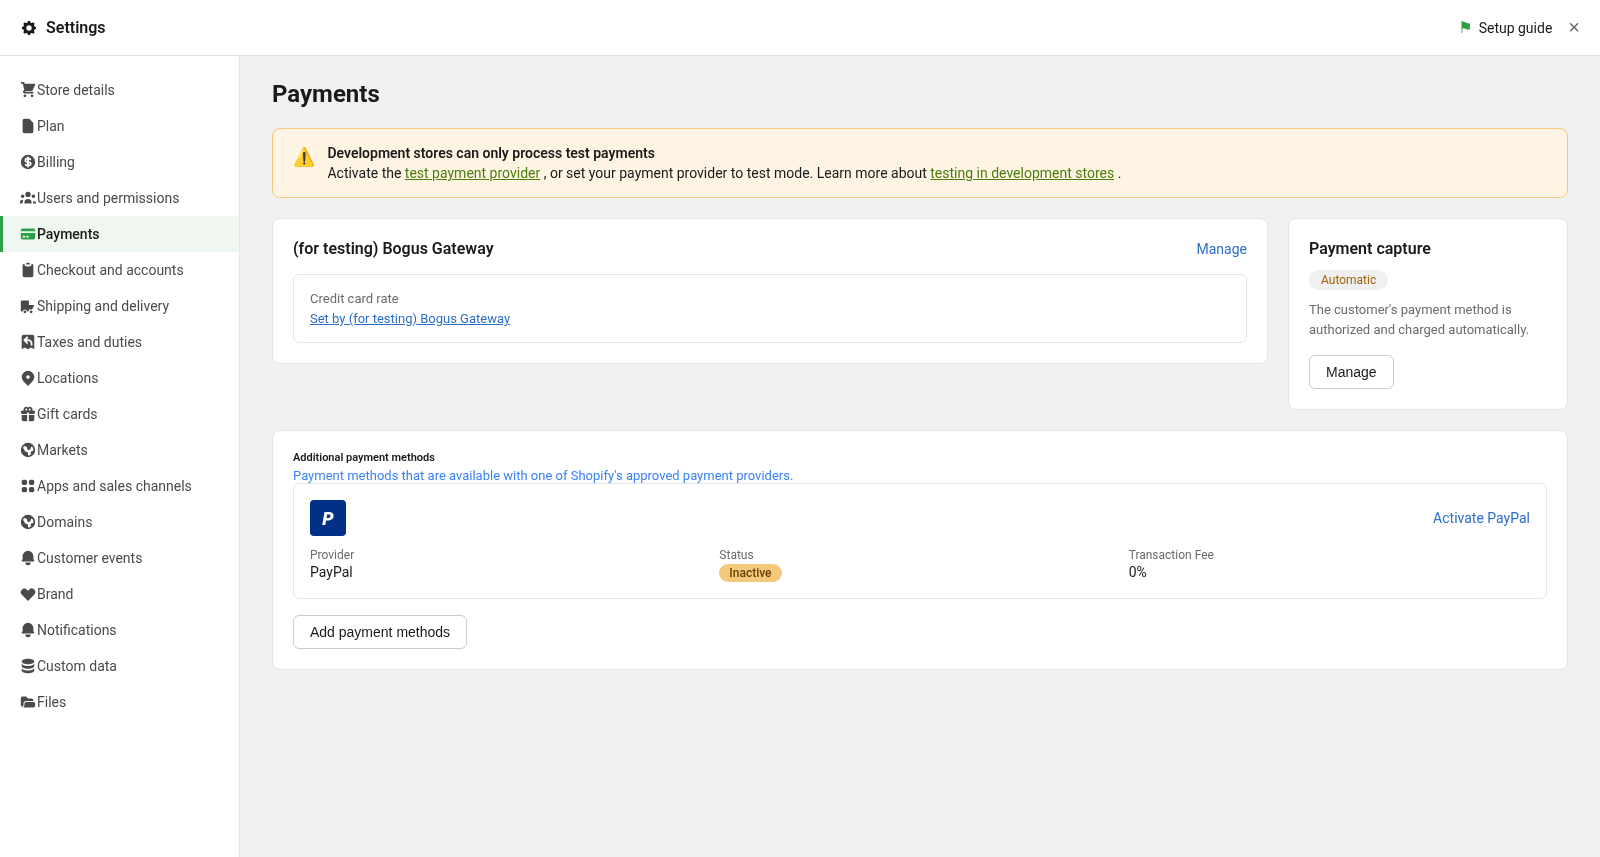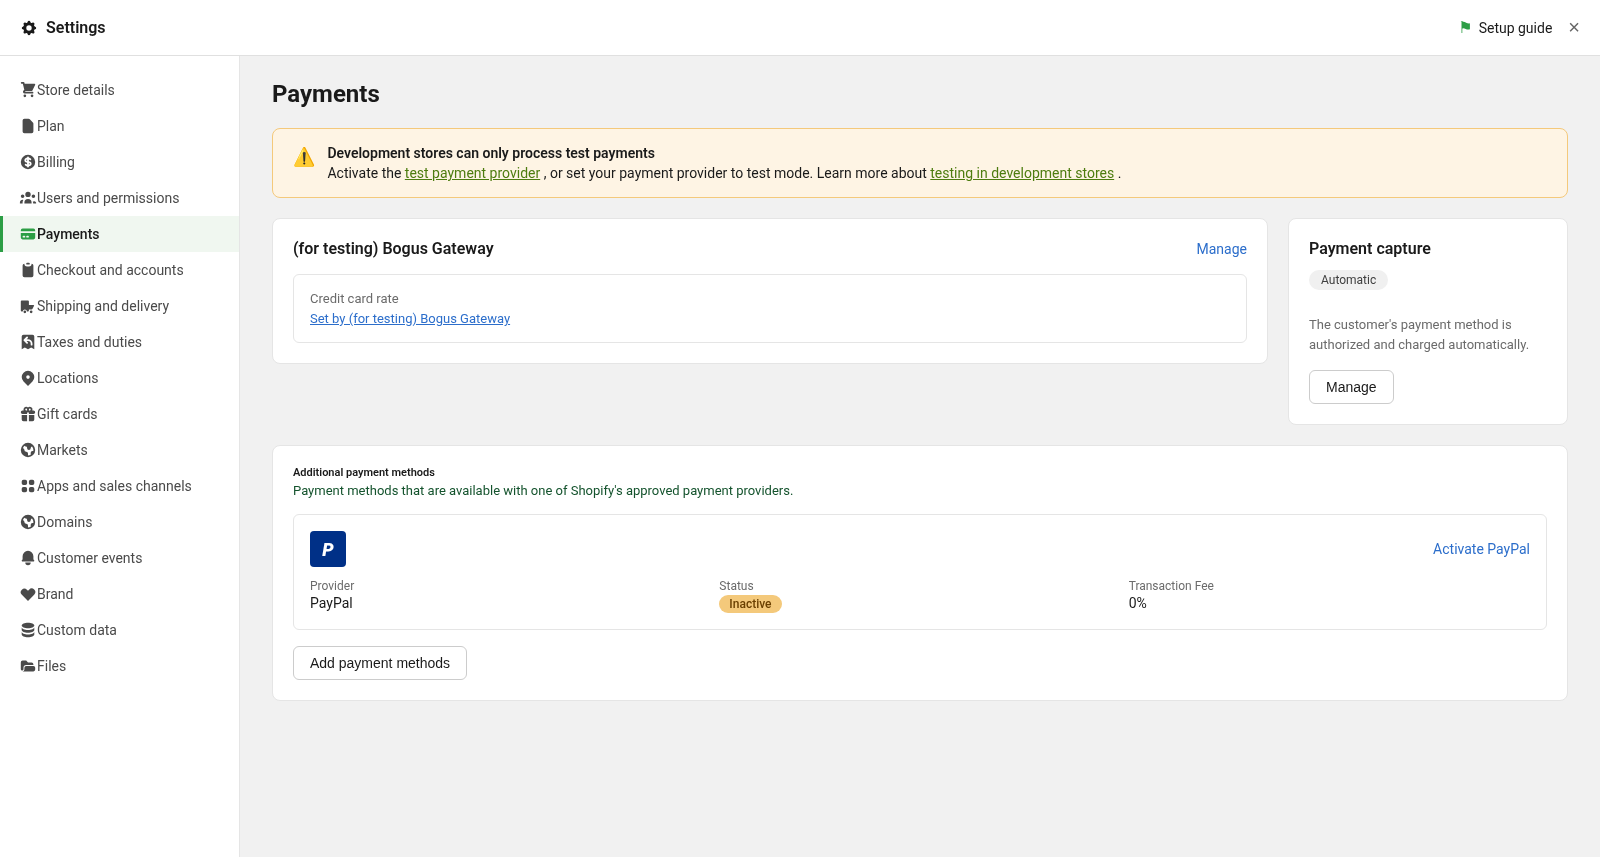--- a/index.html
+++ b/index.html
@@ -127,21 +127,21 @@
 
     
     .additional-methods-card {
       background: #fff;
       border-radius: 8px;
       border: 1px solid #e5e5e5;
       padding: 20px;
       margin-top: 20px;
     }
     .additional-title { font-size: 11px; font-weight: 600; margin-bottom: 4px; }
-    .additional-desc { font-size: 13px; color: #14532d; margin-bottom: 16px; }
+    .additional-desc { font-size: 13px; color: #3b82f6; }
 
     
     .paypal-row {
       border: 1px solid #e5e5e5;
       border-radius: 6px;
       padding: 16px;
     }
     .paypal-header {
       display: flex;
       align-items: center;
@@ -192,22 +192,22 @@
       font-weight: 500;
     }
 
     
     .capture-badge {
       display: inline-block;
       background: #f0f0f0;
       border-radius: 12px;
       padding: 3px 12px;
       font-size: 12px;
-      color: #404040;
-      margin-bottom: 25px;
+      color: #a16207;
+      margin-bottom: 10px;
     }
     .capture-desc { font-size: 13px; color: #6b6b6b; margin-bottom: 16px; line-height: 1.5; }
     .capture-manage-btn {
       padding: 8px 16px;
       background: #fff;
       border: 1px solid #ccc;
       border-radius: 6px;
       font-size: 14px;
       cursor: pointer;
       color: #1a1a1a;
@@ -383,20 +383,28 @@
 
     <div class="sidebar-item">
       <span class="sidebar-icon">
         <svg width="18" height="18" viewBox="0 0 20 20" fill="currentColor">
             <path fill-rule="evenodd" d="M3.172 5.172a4 4 0 015.656 0L10 6.343l1.172-1.171a4 4 0 115.656 5.656L10 17.657l-6.828-6.829a4 4 0 010-5.656z" clip-rule="evenodd"></path>
           </svg>
       </span>
       <span>Brand</span>
     </div>
 
+    <div class="sidebar-item">
+      <span class="sidebar-icon">
+        <svg width="18" height="18" viewBox="0 0 20 20" fill="currentColor">
+            <path d="M10 2a6 6 0 00-6 6v3.586l-.707.707A1 1 0 004 14h12a1 1 0 00.707-1.707L16 11.586V8a6 6 0 00-6-6zM10 18a3 3 0 01-3-3h6a3 3 0 01-3 3z"></path>
+          </svg>
+      </span>
+      <span>Notifications</span>
+    </div>
 
     <div class="sidebar-item">
       <span class="sidebar-icon">
         <svg width="18" height="18" viewBox="0 0 20 20" fill="currentColor">
             <path d="M3 12v3c0 1.657 3.134 3 7 3s7-1.343 7-3v-3c0 1.657-3.134 3-7 3s-7-1.343-7-3z"></path>
             <path d="M3 7v3c0 1.657 3.134 3 7 3s7-1.343 7-3V7c0 1.657-3.134 3-7 3S3 8.657 3 7z"></path>
             <path d="M17 5c0 1.657-3.134 3-7 3S3 6.657 3 5s3.134-3 7-3 7 1.343 7 3z"></path>
           </svg>
       </span>
       <span>Custom data</span>

